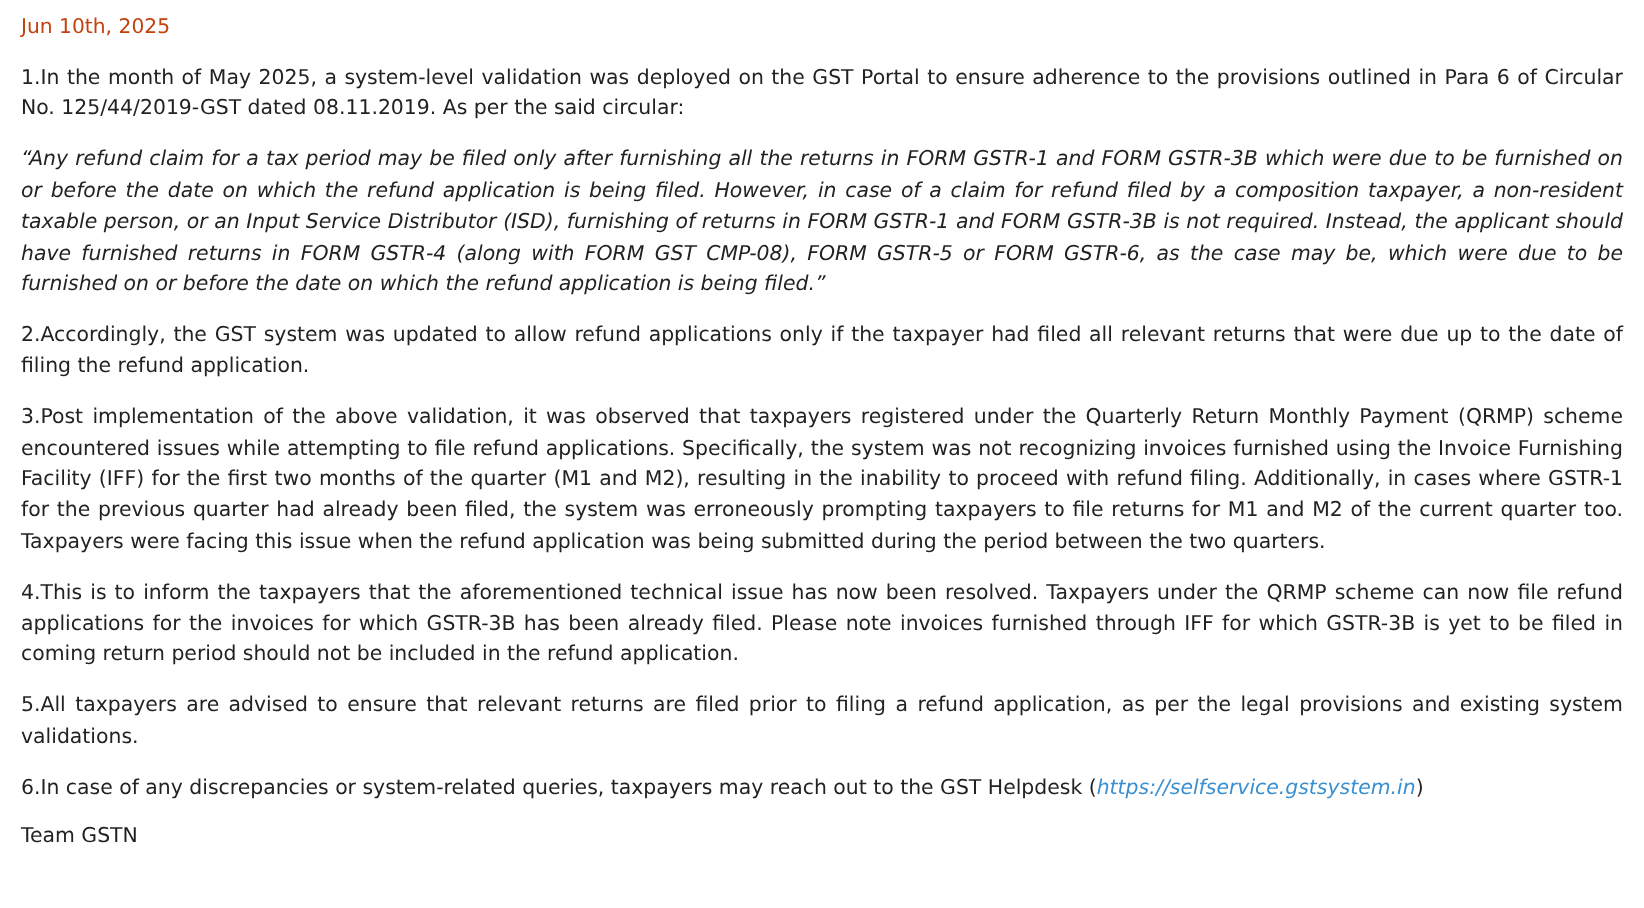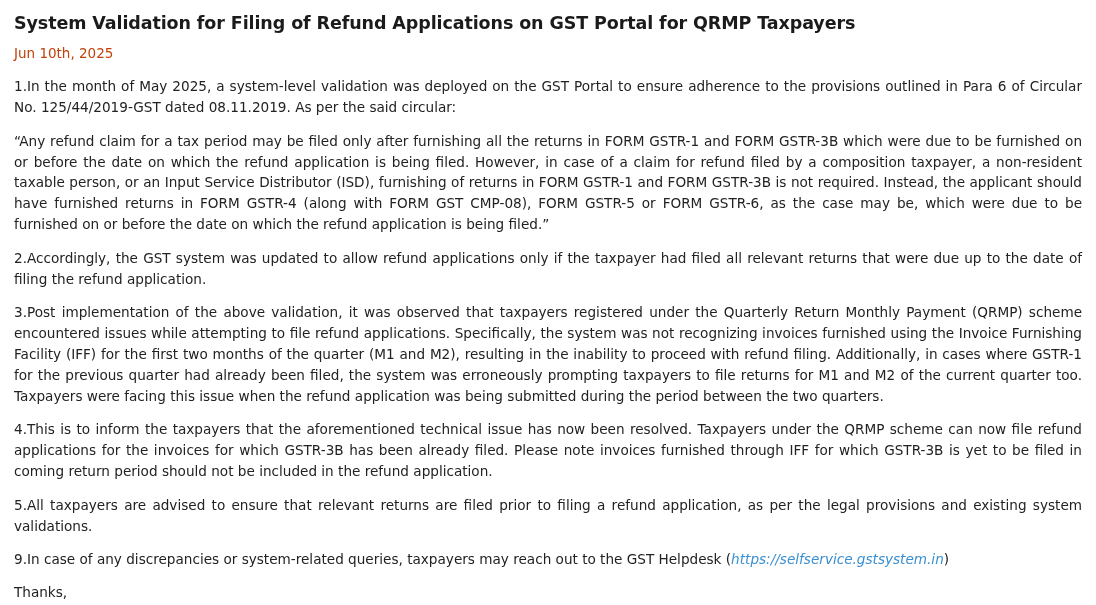--- a/index.html
+++ b/index.html
@@ -33,20 +33,21 @@
     line-height: 1.3;
   }
   .para {
     font-size: 13.6px;
     line-height: 1.53;
     color: #222222;
     text-align: justify;
     margin: 0 0 13px 0;
   }
   .quote {
+    font-style: italic;
     font-size: 13.6px;
     line-height: 1.53;
     color: #222222;
     text-align: justify;
     margin: 0 0 13px 0;
   }
   .sign {
     font-size: 13.6px;
     line-height: 1.45;
     color: #222222;
@@ -59,36 +60,34 @@
     color: #3a8fd0;
     text-decoration: none;
     font-style: italic;
   }
 </style>
 </head>
 <body>
 
 <div class="page">
 
-  <h1 class="doc-title">System Validation for Filing of Refund Applications on GST Portal for QRMP Taxpayers</h1>
 
   <div class="doc-date">Jun 10th, 2025</div>
 
   <p class="para">1.In the month of May 2025, a system-level validation was deployed on the GST Portal to ensure adherence to the provisions outlined in Para 6 of Circular No. 125/44/2019-GST dated 08.11.2019. As per the said circular:</p>
 
   <p class="quote">“Any refund claim for a tax period may be filed only after furnishing all the returns in FORM GSTR-1 and FORM GSTR-3B which were due to be furnished on or before the date on which the refund application is being filed. However, in case of a claim for refund filed by a composition taxpayer, a non-resident taxable person, or an Input Service Distributor (ISD), furnishing of returns in FORM GSTR-1 and FORM GSTR-3B is not required. Instead, the applicant should have furnished returns in FORM GSTR-4 (along with FORM GST CMP-08), FORM GSTR-5 or FORM GSTR-6, as the case may be, which were due to be furnished on or before the date on which the refund application is being filed.”</p>
 
   <p class="para">2.Accordingly, the GST system was updated to allow refund applications only if the taxpayer had filed all relevant returns that were due up to the date of filing the refund application.</p>
 
   <p class="para">3.Post implementation of the above validation, it was observed that taxpayers registered under the Quarterly Return Monthly Payment (QRMP) scheme encountered issues while attempting to file refund applications. Specifically, the system was not recognizing invoices furnished using the Invoice Furnishing Facility (IFF) for the first two months of the quarter (M1 and M2), resulting in the inability to proceed with refund filing. Additionally, in cases where GSTR-1 for the previous quarter had already been filed, the system was erroneously prompting taxpayers to file returns for M1 and M2 of the current quarter too. Taxpayers were facing this issue when the refund application was being submitted during the period between the two quarters.</p>
 
   <p class="para">4.This is to inform the taxpayers that the aforementioned technical issue has now been resolved. Taxpayers under the QRMP scheme can now file refund applications for the invoices for which GSTR-3B has been already filed. Please note invoices furnished through IFF for which GSTR-3B is yet to be filed in coming return period should not be included in the refund application.</p>
 
   <p class="para">5.All taxpayers are advised to ensure that relevant returns are filed prior to filing a refund application, as per the legal provisions and existing system validations.</p>
 
-  <p class="para"><span>9.In case of any discrepancies or system-related queries, taxpayers may reach out to the GST Helpdesk (</span><a class="link" href="#">https://selfservice.gstsystem.in</a><span>)</span></p>
+  <p class="para"><span>6.In case of any discrepancies or system-related queries, taxpayers may reach out to the GST Helpdesk (</span><a class="link" href="#">https://selfservice.gstsystem.in</a><span>)</span></p>
 
   <div class="sign">
-    <div class="sign-line">Thanks,</div>
     <div class="sign-line">Team GSTN</div>
   </div>
 
 </div>
 
 </body></html>

